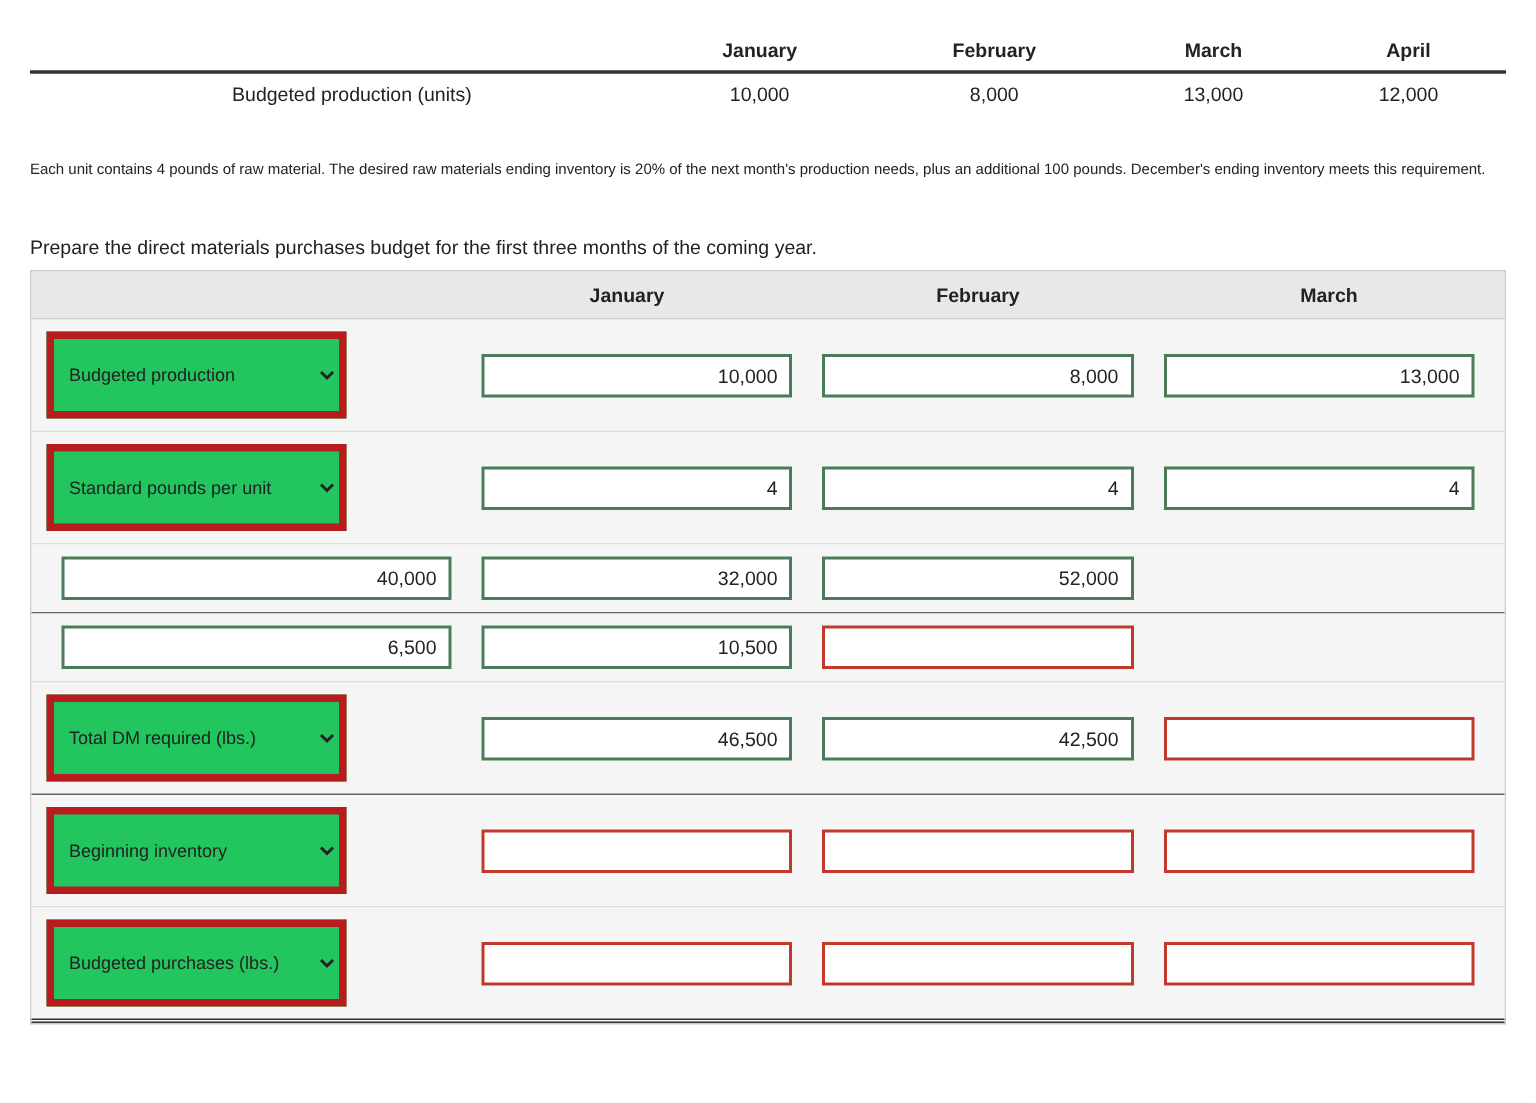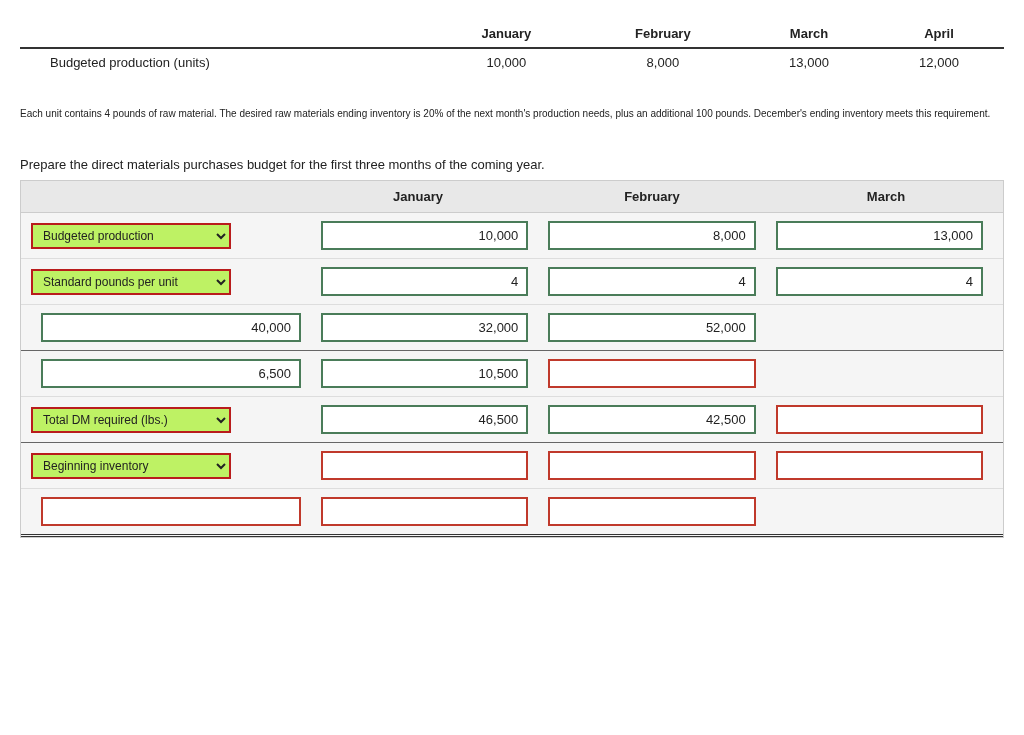--- a/index.html
+++ b/index.html
@@ -22,21 +22,21 @@
       text-align: center;
       padding: 6px 12px;
       font-size: 13px;
     }
     .top-table td {
       text-align: center;
       padding: 6px 12px;
       font-size: 13px;
     }
     .top-table td:first-child {
-      text-align: left;
+      text-align: center;
       padding-left: 30px;
     }
     .top-table tr:first-child th {
       border-bottom: 2px solid #333;
     }
 
     
     .description {
       font-size: 10px;
       line-height: 1.6;
@@ -90,23 +90,23 @@
     }
 
     .row-label {
       display: flex;
       align-items: center;
       gap: 4px;
     }
 
     .row-label select {
       font-size: 12px;
-      padding: 3px 6px;
-      border: 2px solid #b91c1c;
-      background: #bef264;
+      padding: 16px 6px;
+      border: 5px solid #b91c1c;
+      background: #22c55e;
       color: #222;
       cursor: pointer;
       min-width: 200px;
     }
 
     .cell-input {
       margin: 0 10px;
     }
 
     .cell-input input {
@@ -275,20 +275,27 @@
     </div>
     <div class="cell-input">
       <input type="text" class="empty-red" value="" style="">
     </div>
     <div class="cell-input">
       <input type="text" class="empty-red" value="" style="">
     </div>
   </div>
 
   <div class="budget-row double-underline" style="border-bottom: 3px double #333;">
+    <div class="row-label">
+      <select>
+        <option>Budgeted purchases (lbs.)</option>
+        <option>Beginning inventory</option>
+        <option>Total DM required (lbs.)</option>
+      </select>
+    </div>
     <div class="cell-input">
       <input type="text" class="empty-red" value="" style="">
     </div>
     <div class="cell-input">
       <input type="text" class="empty-red" value="" style="">
     </div>
     <div class="cell-input">
       <input type="text" class="empty-red" value="" style="">
     </div>
   </div>

